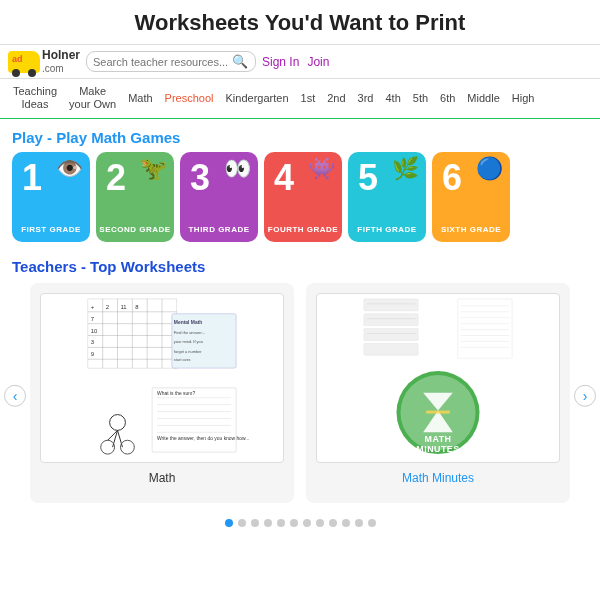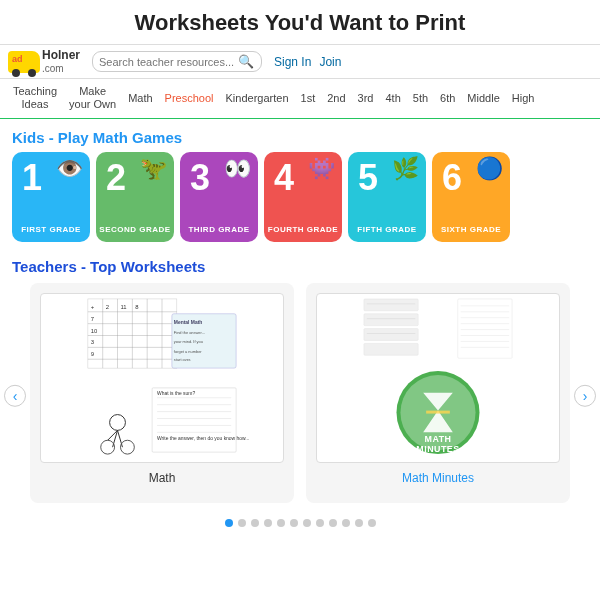--- a/index.html
+++ b/index.html
@@ -15,21 +15,20 @@
     }
 
     
     .nav-bar {
       background: #fff;
       border-top: 1px solid #ddd;
       border-bottom: 1px solid #ddd;
       display: flex;
       align-items: center;
       padding: 4px 8px;
-      gap: 6px;
     }
     .logo-area {
       display: flex;
       align-items: center;
       gap: 2px;
       flex-shrink: 0;
     }
     .logo-bus {
       width: 32px; height: 22px;
       background: #FFD700;
@@ -87,21 +86,21 @@
       cursor: pointer;
       color: #888;
       font-size: 13px;
     }
     .nav-auth {
       display: flex;
       gap: 8px;
       font-size: 12px;
       flex-shrink: 0;
     }
-    .nav-auth a { color: #0369a1; text-decoration: none; font-weight: 500; }
+    .nav-auth a { color: #a21caf; text-decoration: none; font-weight: 500; }
 
     
     .nav-links {
       display: flex;
       align-items: center;
       padding: 4px 8px;
       gap: 2px;
       border-bottom: 1px solid #22c55e;
       overflow: hidden;
     }
@@ -291,21 +290,21 @@
   <a class="nav-link">2nd</a>
   <a class="nav-link">3rd</a>
   <a class="nav-link">4th</a>
   <a class="nav-link">5th</a>
   <a class="nav-link">6th</a>
   <a class="nav-link">Middle</a>
   <a class="nav-link">High</a>
 </div>
 
 <div class="section-header">
-  <span>Kids - </span><span style="color:#2196F3;cursor:pointer;">Play Math Games</span>
+  <span>Play - </span><span style="color:#2196F3;cursor:pointer;">Play Math Games</span>
 </div>
 
 <div class="grade-cards">
   <div class="grade-card gc1">
     <span class="grade-num">1</span>
     <span class="monster">👁️</span>
     <span class="grade-label">FIRST GRADE</span>
   </div>
   <div class="grade-card gc2">
     <span class="grade-num">2</span>

